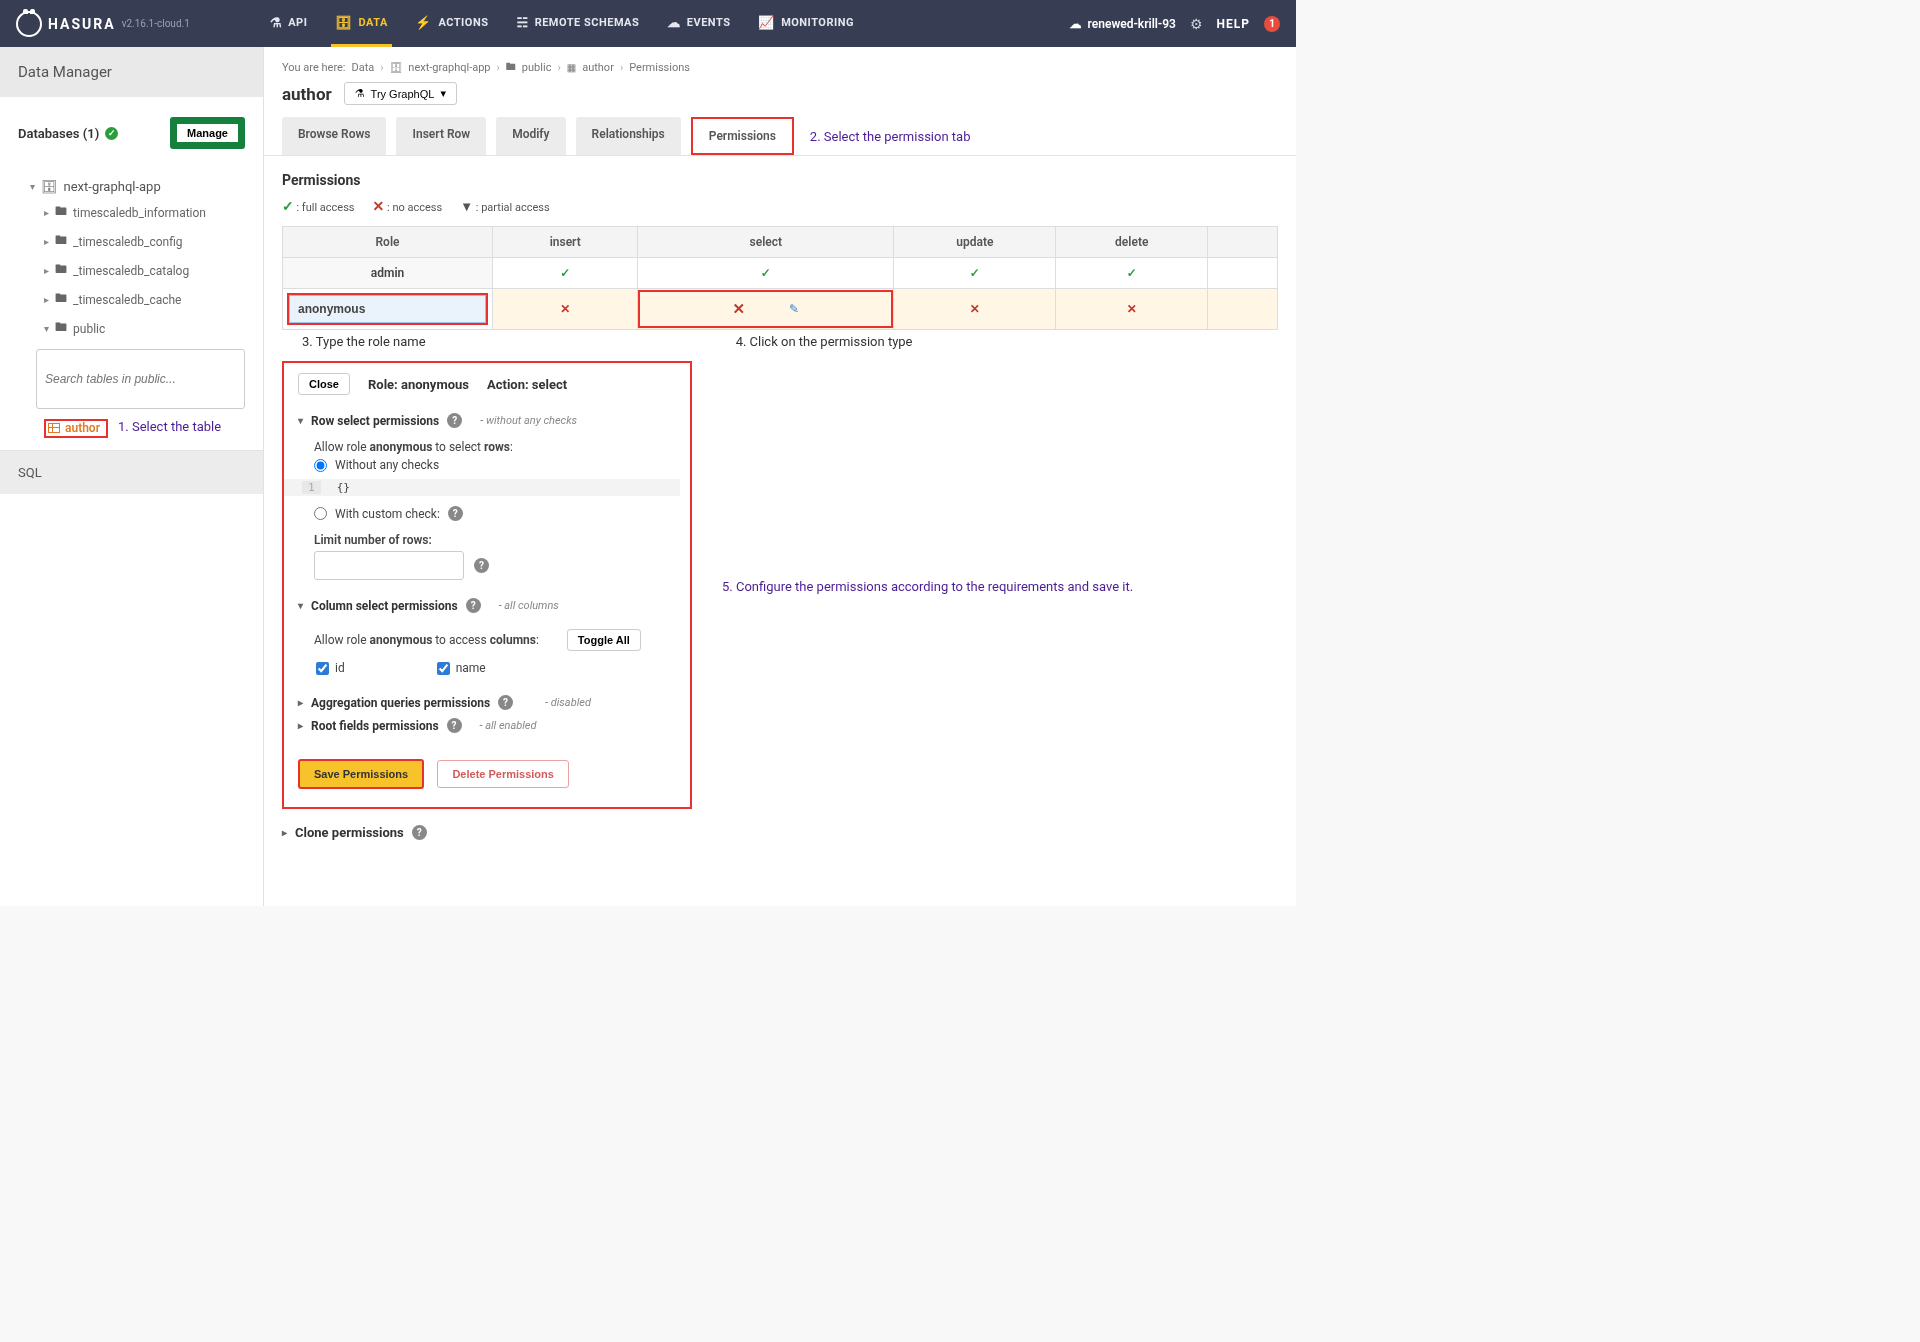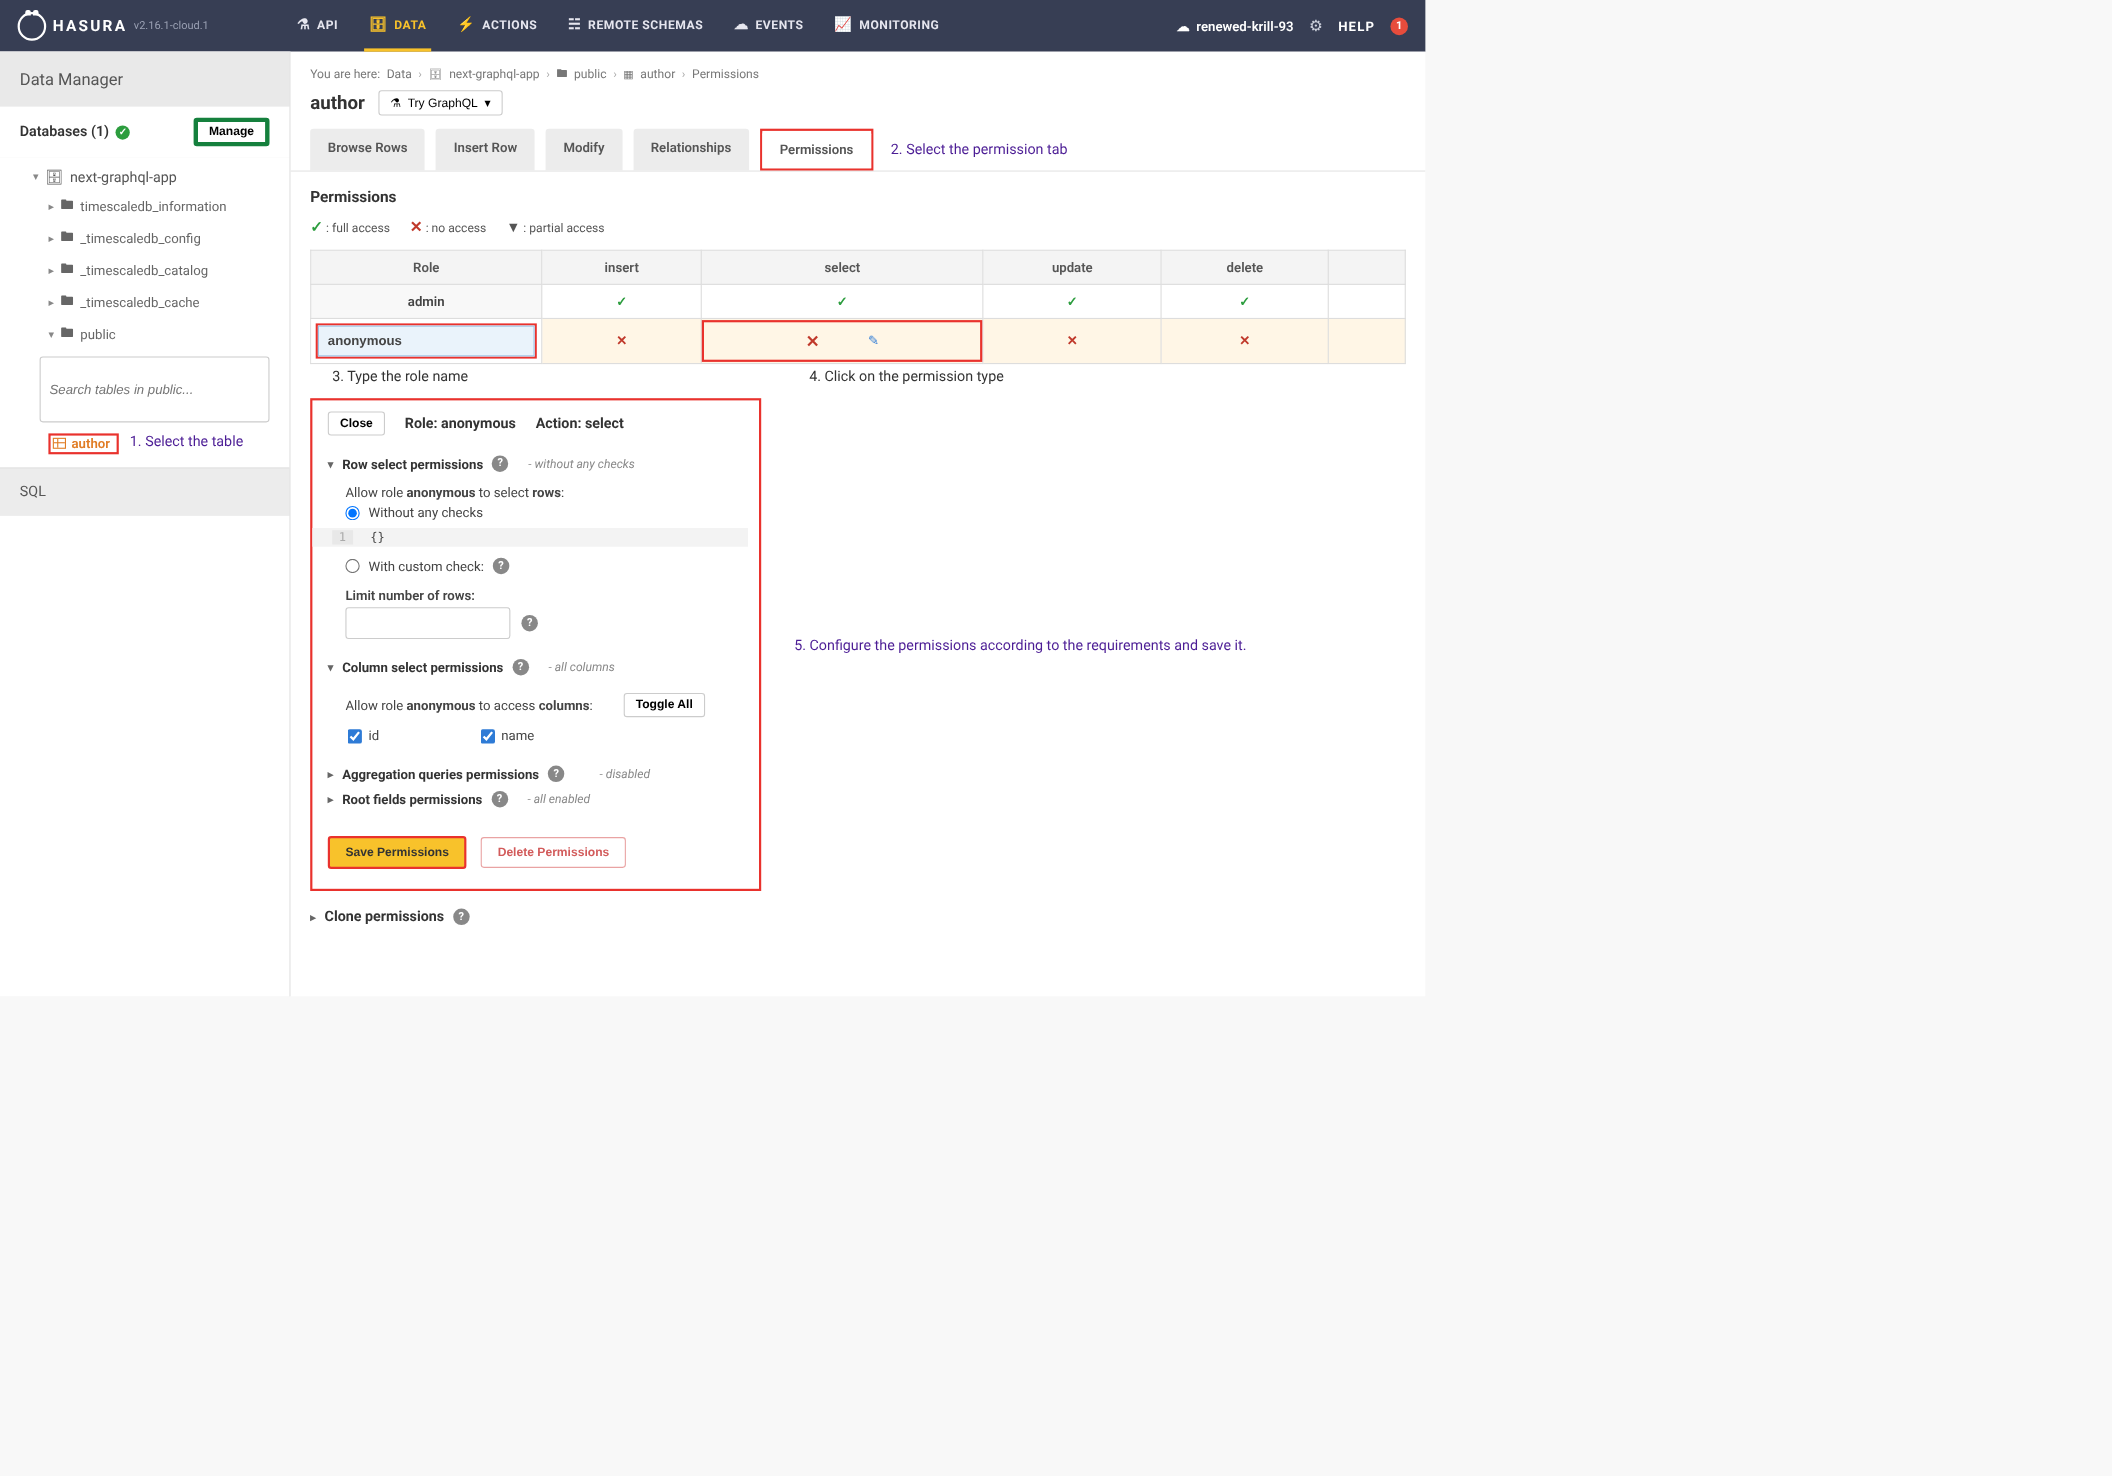--- a/index.html
+++ b/index.html
@@ -47,22 +47,22 @@
   .header-right { margin-left: auto; display: flex; align-items: center; gap: 14px; color:#fff; font-size:12px;}
   .project-chip { display:flex; gap:6px; align-items:center; font-weight:600;}
   .gear-icon{ font-size:14px; color:#cfd3de; cursor:pointer;}
   .help-link{ font-weight:700; letter-spacing:1px;}
   .notif-badge{ width:16px;height:16px;border-radius:50%;background:#e74c3c;color:#fff;font-size:10px;font-weight:700;display:flex;align-items:center;justify-content:center;}
 
   
   .content { display:flex; height: calc(100% - 47px); background:#fff;}
   .sidebar { width: 264px; background:#f0f0f0; border-right:1px solid #e1e1e1; display:flex; flex-direction:column;}
   .sidebar-title { padding:16px 18px; font-size:15px; color:#555; background:#e9e9e9;}
-  .db-row{ display:flex; align-items:center; padding:10px 18px; font-size:13px; font-weight:600; gap:6px; background:#fff;}
-  .db-row .manage-btn{ margin-left:auto; border:4px solid #15803d; background:#fff; padding:3px 10px; font-size:11px; border-radius:3px; font-weight:600; cursor:pointer;}
+  .db-row{ display:flex; align-items:center; padding:20px 18px; font-size:13px; font-weight:600; gap:6px; background:#fff;}
+  .db-row .manage-btn{ margin-left:auto; border:7px solid #15803d; background:#fff; padding:3px 10px; font-size:11px; border-radius:3px; font-weight:600; cursor:pointer;}
   .check-badge{ width:13px;height:13px;border-radius:50%;background:#2c9d3e;color:#fff;font-size:9px;display:flex;align-items:center;justify-content:center;}
   .tree{ background:#fff; padding:6px 0 12px 0;}
   .tree-item{ display:flex; align-items:center; gap:6px; padding:4px 8px 4px 18px; font-size:13px; color:#555; cursor:pointer;}
   .tree-item .chev{ color:#888; font-size:10px;}
   .tree-item.level1{ padding-left:30px;}
   .tree-item.level2{ padding-left:44px; font-size:12px; color:#666;}
   .tree-search{ margin:6px 18px 6px 36px; }
   .tree-search input{ width:100%; padding:22px 8px; border:1px solid #ccc; border-radius:3px; font-size:12px;font-style:italic;}
   .table-item{ display:flex; align-items:center; gap:5px; margin:4px 0 0 44px; padding:3px 6px; color:#e07c24; font-size:12px;font-weight:600; cursor:pointer;}
   .table-item-box{ border:2px solid #e9322d; padding:0 6px 1px 2px;}

